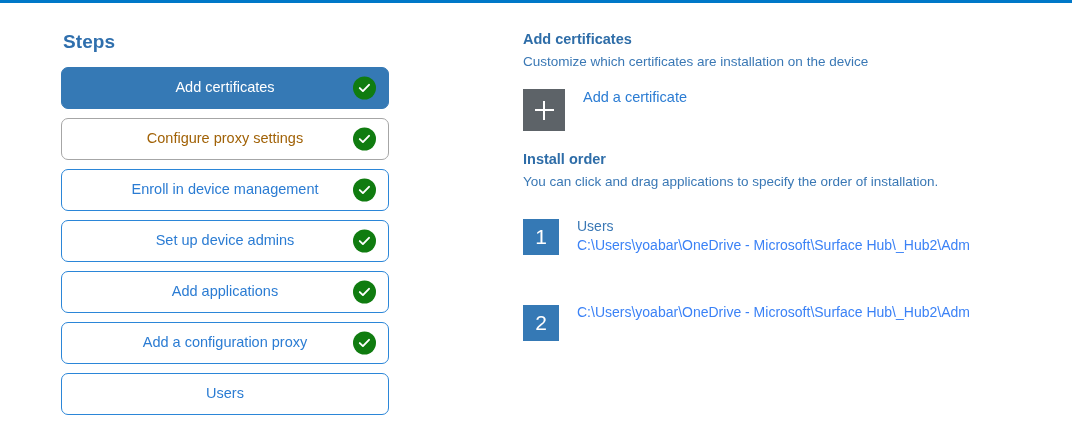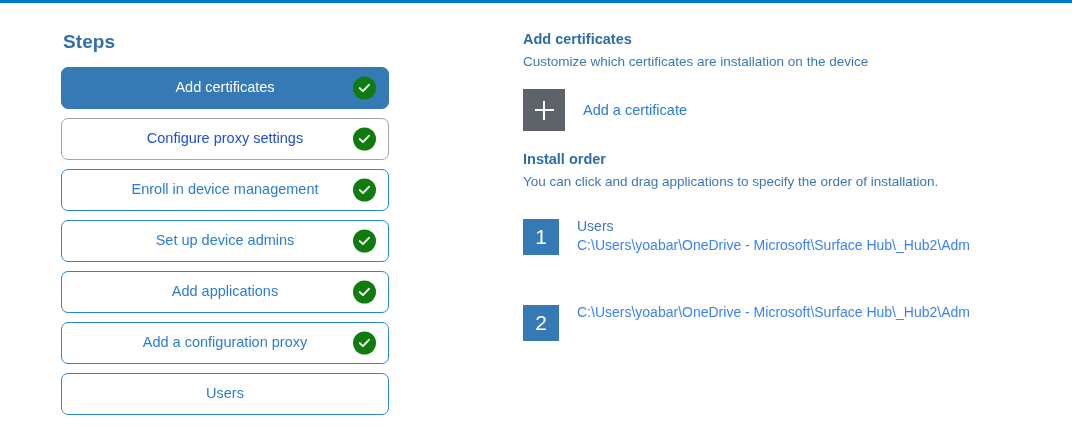--- a/index.html
+++ b/index.html
@@ -59,21 +59,21 @@
     padding: 0 40px;
     line-height: 1.1;
   }
   .step.active {
     background: #3579b5;
     border-color: #3579b5;
   }
   .step.active .step-label { color: #ffffff; }
 
   .step.muted { border-color: #a6a6a6; }
-  .step.muted .step-label { color: #1d4ed8; }
+  .step.muted .step-label { color: #a16207; }
 
   .check {
     position: absolute;
     right: 12px;
     top: 50%;
     transform: translateY(-50%);
     width: 23px;
     height: 23px;
     border-radius: 50%;
     background: #107c10;
@@ -99,21 +99,21 @@
   }
   .sec-sub {
     font-size: 13.5px;
     color: #3a78b5;
     margin: 4px 0 0 0;
     line-height: 1.35;
   }
 
   #add-cert-row {
     display: flex;
-    align-items: center;
+    align-items: flex-start;
     margin-top: 18px;
     cursor: pointer;
     width: fit-content;
   }
   #add-cert-tile {
     width: 42px;
     height: 42px;
     background: #5d6368;
     display: flex;
     align-items: center;

